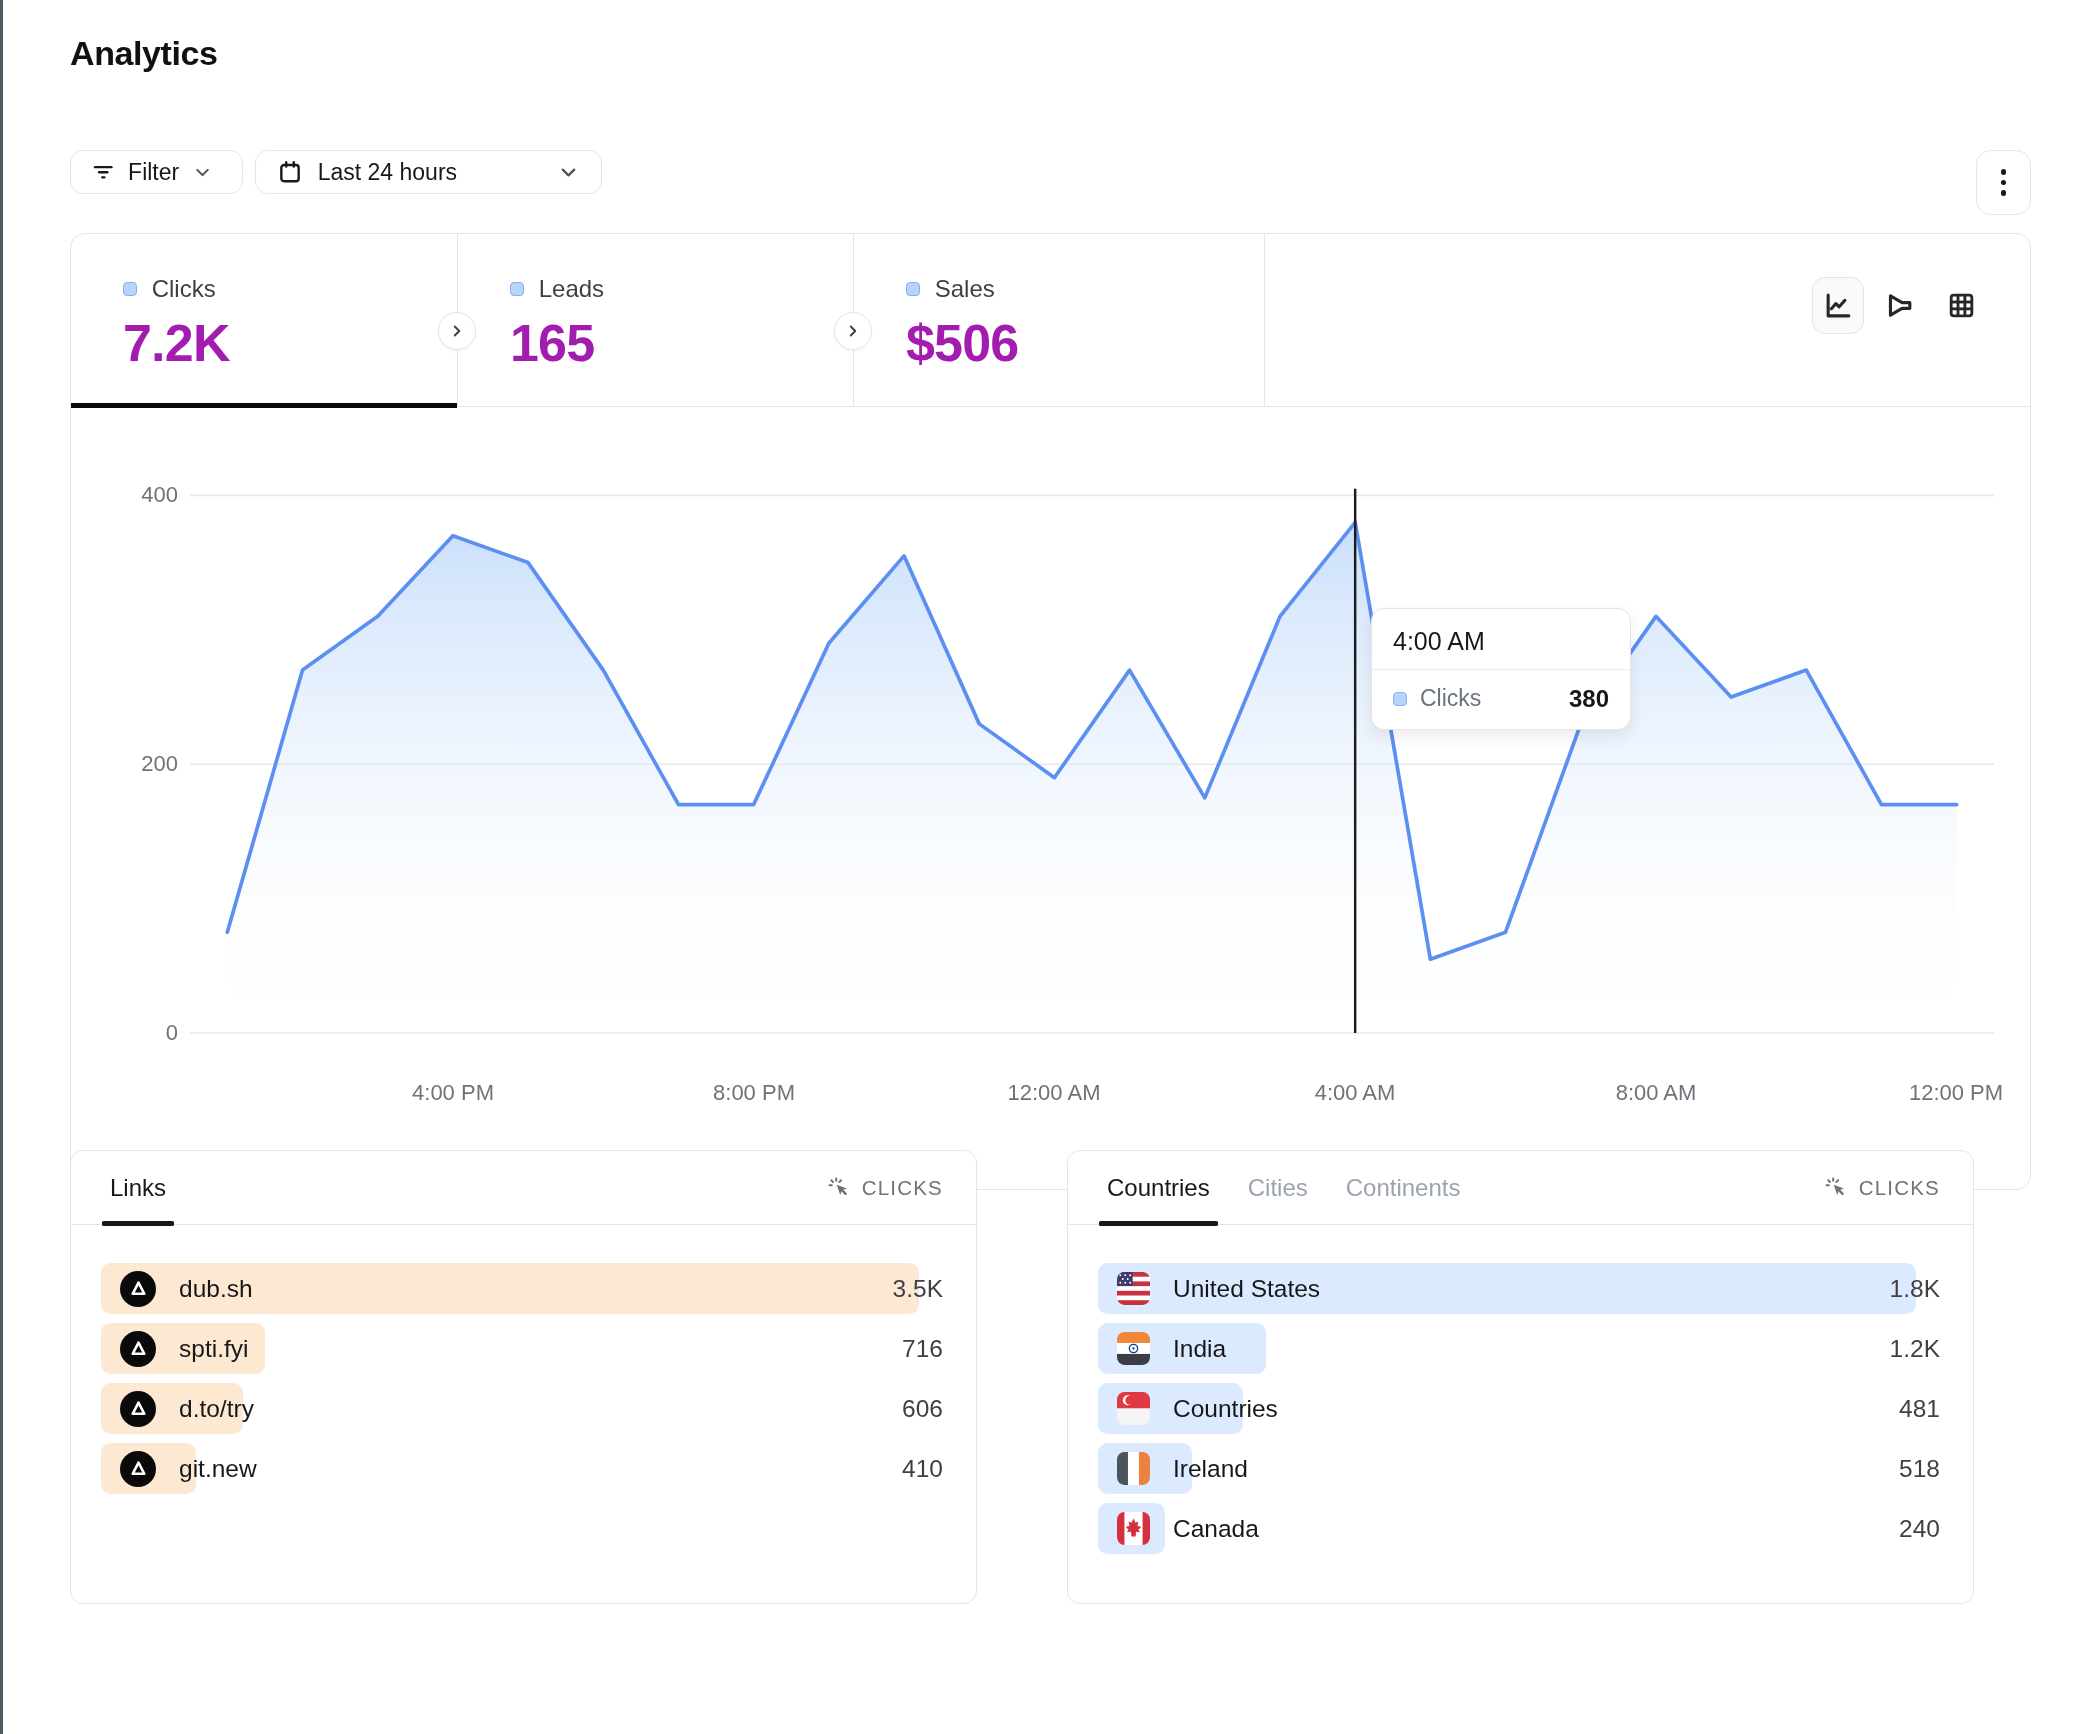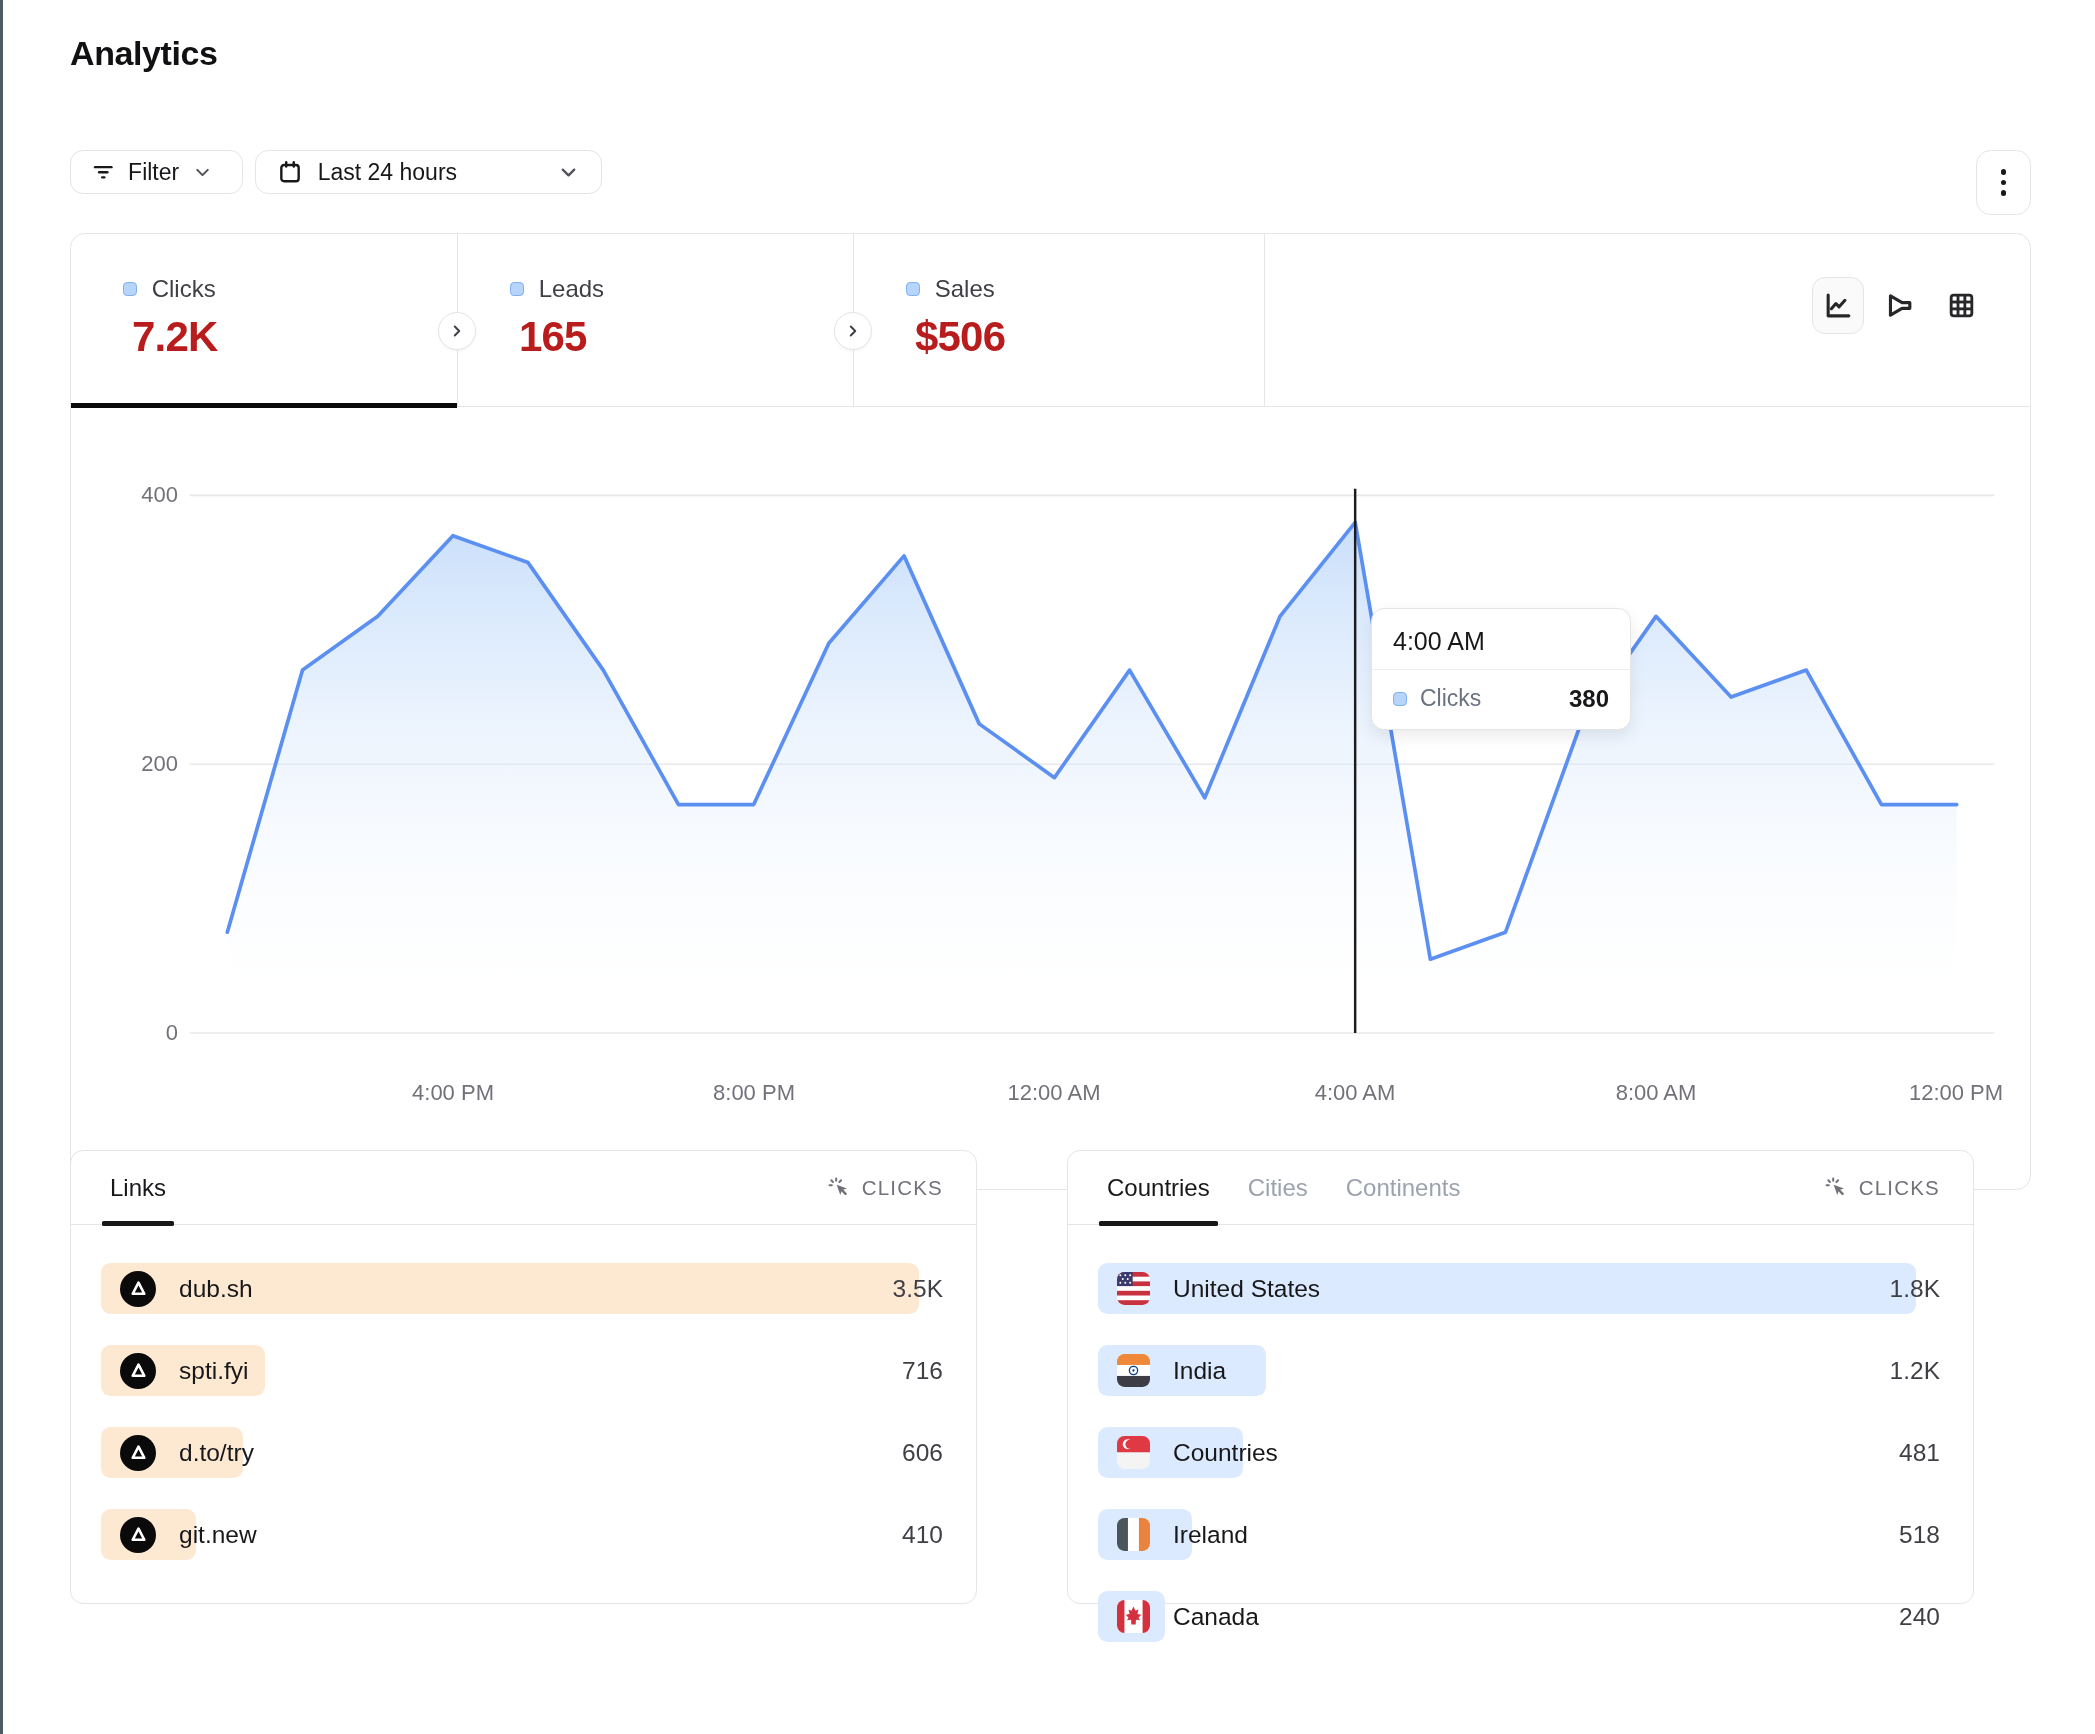--- a/index.html
+++ b/index.html
@@ -36,21 +36,21 @@
   .stats-row { position:absolute; left:0; top:0; width:100%; height:173px; border-bottom:1.6px solid var(--border,#e5e5e5); display:flex; }
   .stat-cell { position:relative; padding:41px 0 0 52px; }
   .stat-cell + .stat-cell { border-left:1.6px solid var(--border,#e5e5e5); }
   .stat-cell.c1 { width:386px; }
   .stat-cell.c2 { width:396px; }
   .stat-cell.c3 { width:412px; border-right:1.6px solid var(--border,#e5e5e5); }
   .stat-cell.active::after { content:""; position:absolute; left:0; right:0; bottom:-1.6px; height:4.9px; background:#0a0a0a; }
   .legend-row { display:flex; align-items:center; gap:14.7px; }
   .legend-sq { width:14px; height:14px; border-radius:4.1px; background:var(--legend_fill,#b7d5fa); border:1.6px solid var(--legend_border,#7fb0f2); }
   .stat-label { font-size:24px; color:#3f3f46; }
-  .stat-value { margin-top:9.8px; font-size:42px; font-weight:700; letter-spacing:-0.8px; color:#b91c1c;margin-left:9px; }
+  .stat-value { margin-top:9.8px; font-size:52px; font-weight:700; letter-spacing:-0.8px; color:#a21caf; }
   .chev-circle {
     position:absolute; top:78px; width:38px; height:38px; border-radius:50%;
     background:#fff; border:1.6px solid #e4e4e7; box-shadow:0 1.6px 3.3px rgba(0,0,0,.04);
     display:flex; align-items:center; justify-content:center; cursor:pointer; z-index:3;
   }
   .chev-circle.p1 { left:367px; } .chev-circle.p2 { left:763px; }
   .chart-type-bar { position:absolute; top:43px; left:1741px; display:flex; gap:9.8px; }
   .ct-btn { width:52px; height:57px; border-radius:13px; border:1.6px solid transparent; display:flex; align-items:center; justify-content:center; cursor:pointer; background:transparent; }
   .ct-btn.active { background:#fafafa; border-color:#e4e4e7; }
 
@@ -73,21 +73,21 @@
   .panel {
     position:absolute; top:1150px; width:907px; height:454px; background:#fff;
     border:1.6px solid var(--border,#e5e5e5); border-radius:13px;
   }
   .panel.links { left:70px; } .panel.countries { left:1067px; }
   .panel-header { position:relative; height:74px; border-bottom:1.6px solid var(--border,#e5e5e5); display:flex; align-items:center; padding:0 33px 0 39px; gap:38px; }
   .panel-tab { position:relative; height:74px; display:flex; align-items:center; font-size:24px; font-weight:500; color:#9ca3af; cursor:pointer; white-space:nowrap; }
   .panel-tab.active { color:#18181b; }
   .panel-tab.active::after { content:""; position:absolute; left:-8.2px; right:-8.2px; bottom:-1.6px; height:4.9px; background:#18181b; border-radius:1.6px; }
   .panel-metric { margin-left:auto; display:flex; align-items:center; gap:9.8px; color:var(--text_muted,#71717a); font-size:20.5px; font-weight:500; letter-spacing:1.2px; }
-  .rows { padding:38px 33px 0 30px; display:flex; flex-direction:column; gap:31px; }
+  .rows { padding:38px 33px 0 30px; display:flex; flex-direction:column; gap:9px; }
   .row { position:relative; height:51px; cursor:pointer; }
   .row-bar { position:absolute; left:0; top:0; bottom:0; border-radius:9.8px; }
   .links .row-bar { background:var(--links_bar,#fde8d2); }
   .countries .row-bar { background:var(--countries_bar,#dbeafe); }
   .row-inner { position:relative; z-index:2; display:flex; align-items:center; height:100%; padding-left:19px; gap:23px; }
   .row-label { font-size:24.5px; color:#18181b; }
   .row-value { position:absolute; right:0; top:0; height:100%; display:flex; align-items:center; font-size:24.5px; font-weight:500; color:#3f3f46; z-index:2; }
   .dub-circle { width:36px; height:36px; border-radius:50%; background:#0a0a0a; display:flex; align-items:center; justify-content:center; }
   .flag { width:33px; height:33px; border-radius:7.4px; overflow:hidden; display:block; }
   .hidden-defs { position:absolute; width:0; height:0; overflow:hidden; }

